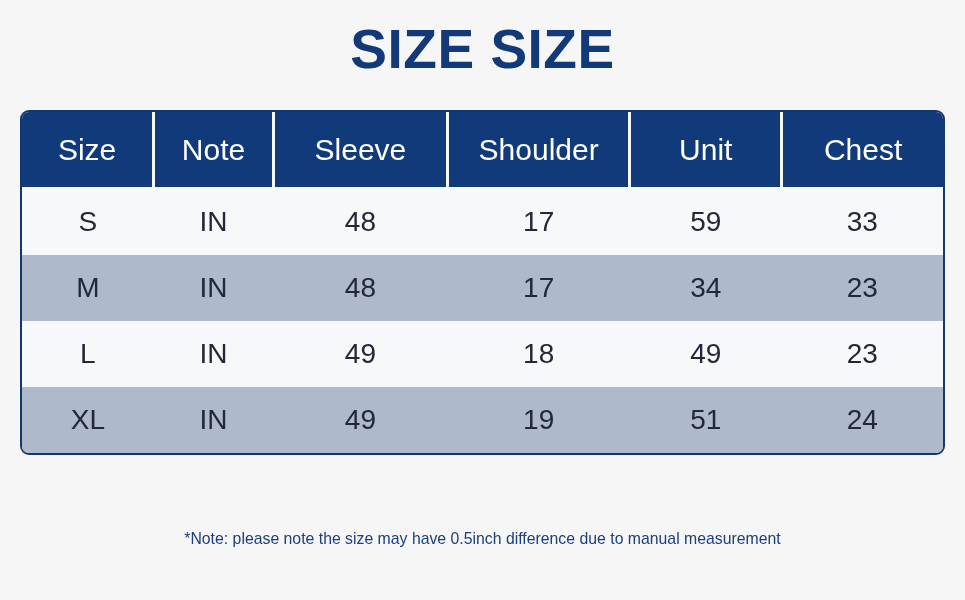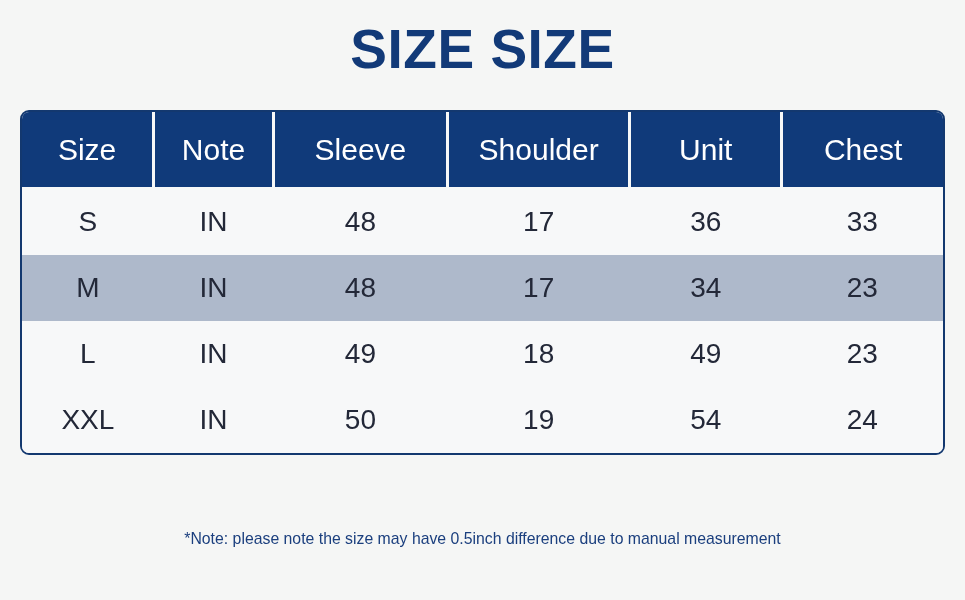--- a/index.html
+++ b/index.html
@@ -124,45 +124,45 @@
           <th>Unit</th>
           <th>Chest</th>
         </tr>
       </thead>
       <tbody>
         <tr class="row-light">
           <td>S</td>
           <td>IN</td>
           <td>48</td>
           <td>17</td>
-          <td>36</td>
+          <td>59</td>
           <td>33</td>
         </tr>
         <tr class="row-alt">
           <td>M</td>
           <td>IN</td>
           <td>48</td>
           <td>17</td>
           <td>34</td>
           <td>23</td>
         </tr>
         <tr class="row-light">
           <td>L</td>
           <td>IN</td>
           <td>49</td>
           <td>18</td>
           <td>49</td>
           <td>23</td>
         </tr>
-        <tr class="row-light">
-          <td>XXL</td>
+        <tr class="row-alt">
+          <td>XL</td>
           <td>IN</td>
-          <td>50</td>
+          <td>49</td>
           <td>19</td>
-          <td>54</td>
+          <td>51</td>
           <td>24</td>
         </tr>
       </tbody>
     </table>
   </div>
 
   <div class="note">*Note: please note the size may have 0.5inch difference due to manual measurement</div>
 
 </div>
 

